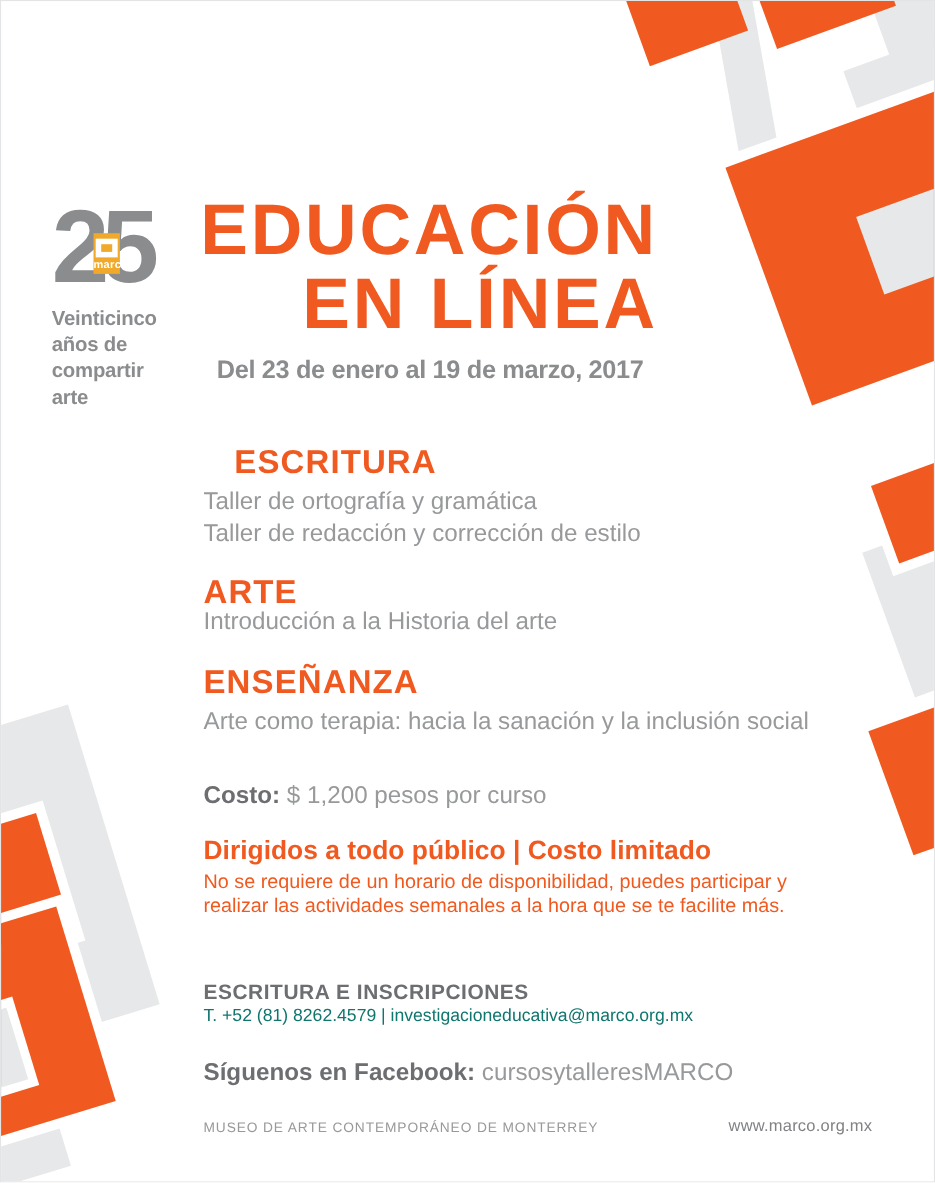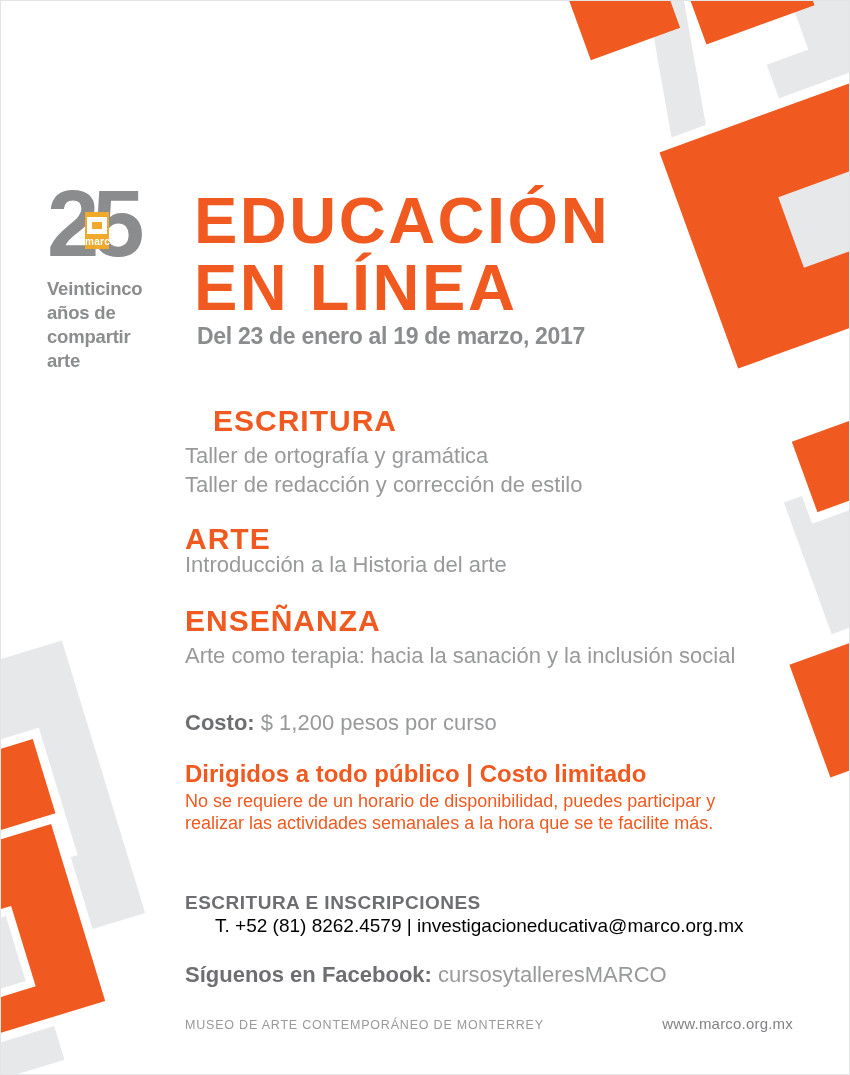--- a/index.html
+++ b/index.html
@@ -71,21 +71,21 @@
     font-size:24px; font-weight:700; color:#F05A20;
   }
   .aud-p {
     left:184px; top:789px; width:575px;
     font-size:18px; line-height:22px; color:#F05A20;
   }
   .inf-h {
     left:184px; top:891px;
     font-size:19px; font-weight:700; color:#6D6E71; letter-spacing:0.5px;
   }
-  .inf-line { left:184px; top:914px; font-size:19px; color:#000000;margin-left:30px; }
+  .inf-line { left:184px; top:914px; font-size:16px; color:#0f766e; }
   .fb { left:184px; top:961px; font-size:22px; color:#97999B; }
   .fb b { color:#6D6E71; font-weight:700; }
   .museum {
     left:184px; top:1017px;
     font-size:12.5px; letter-spacing:0.8px; color:#97999B;
   }
   .site {
     right:56px; top:1014px;
     font-size:15px; font-weight:400; color:#808285; letter-spacing:0.2px;
   }
@@ -119,21 +119,21 @@
     <div class="ring"></div>
     <div class="marca">marco</div>
   </div>
   <div class="txt tagline">
     <div>Veinticinco</div>
     <div>años de</div>
     <div>compartir</div>
     <div>arte</div>
   </div>
 
-  <h1 class="txt title" style="margin:12px;">
+  <h1 class="txt title" style="margin:0;text-align:right;">
     <span style="display:block;">EDUCACIÓN</span>
     <span style="display:block;">EN LÍNEA</span>
   </h1>
   <div class="txt date">Del 23 de enero al 19 de marzo, 2017</div>
 
   <h2 class="sec-h" style="top:403px;margin-left:28px;">ESCRITURA</h2>
   <div class="sec-items" style="top:440px;">
     <div>Taller de ortografía y gramática</div>
     <div>Taller de redacción y corrección de estilo</div>
   </div>

